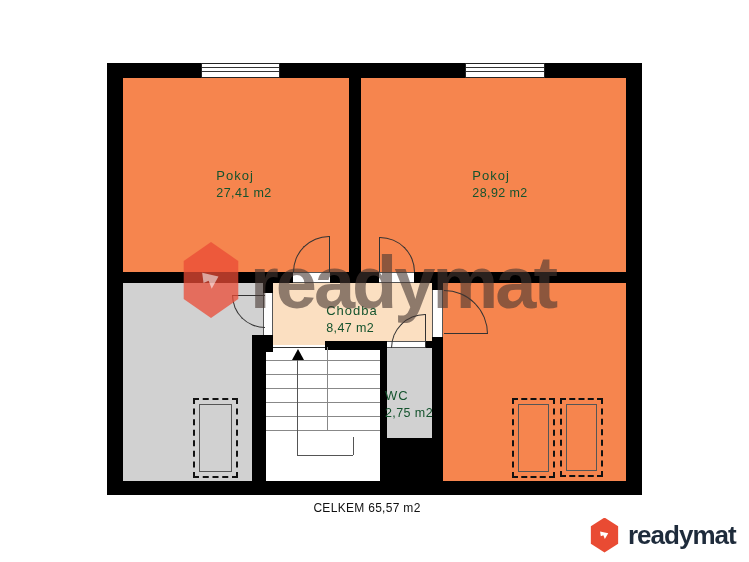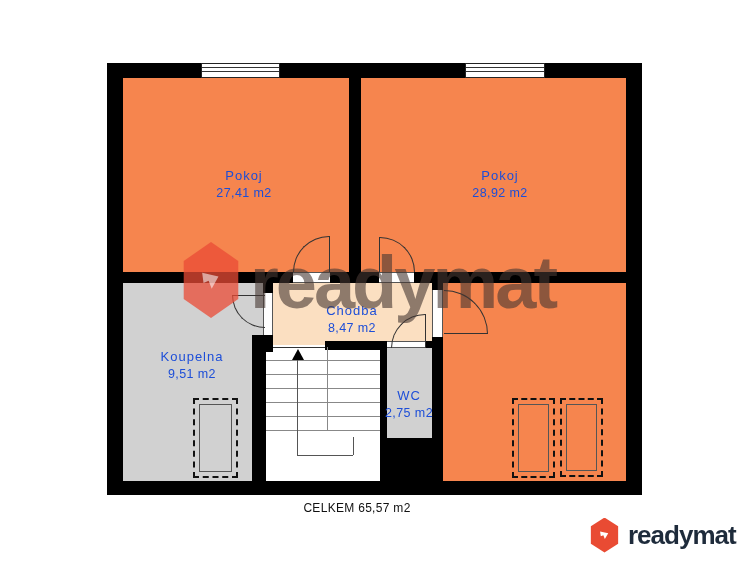--- a/index.html
+++ b/index.html
@@ -28,21 +28,21 @@
   .leaf{position:absolute;background:#333;}
 
   .stairline{position:absolute;background:#888;}
   .walkline{position:absolute;background:#555;}
   .arrowhead{position:absolute;width:0;height:0;border-left:6px solid transparent;
              border-right:6px solid transparent;border-bottom:11px solid #000;}
 
   .furn{position:absolute;border:2px dashed #111;box-sizing:border-box;}
   .furn .inner{position:absolute;left:4px;right:4px;top:4px;bottom:4px;border:1px solid #555;}
 
-  .roomlabel{position:absolute;transform:translateX(-50%);text-align:center;color:#1d4ed8;}
+  .roomlabel{position:absolute;transform:translateX(-50%);text-align:left;color:#14532d;}
   .roomlabel .rname{display:block;font-size:13px;letter-spacing:1px;}
   .roomlabel .rarea{display:block;font-size:12.5px;letter-spacing:0.4px;margin-top:3px;}
   .totallabel{position:absolute;transform:translateX(-50%);font-size:12px;color:#111;letter-spacing:0.3px;}
 
   .hex{clip-path:polygon(50% 0%,94% 25%,94% 75%,50% 100%,6% 75%,6% 25%);}
   .hexglyph{position:absolute;background:#fff;
             clip-path:polygon(24% 30%,72% 40%,52% 74%,43% 52%,28% 58%);}
   .wm-text{position:absolute;font-weight:bold;font-size:74px;letter-spacing:-3px;
            color:rgba(70,55,50,0.60);line-height:80px;}
   .logo{position:absolute;display:flex;align-items:center;gap:8px;}
@@ -127,30 +127,26 @@
     <span class="rarea">27,41 m2</span>
   </div>
   <div class="roomlabel" style="left:500px;top:168px;">
     <span class="rname">Pokoj</span>
     <span class="rarea">28,92 m2</span>
   </div>
   <div class="roomlabel" style="left:352px;top:303px;">
     <span class="rname">Chodba</span>
     <span class="rarea">8,47 m2</span>
   </div>
-  <div class="roomlabel" style="left:192px;top:349px;">
-    <span class="rname">Koupelna</span>
-    <span class="rarea">9,51 m2</span>
-  </div>
   <div class="roomlabel" style="left:409px;top:388px;">
     <span class="rname">WC</span>
     <span class="rarea">2,75 m2</span>
   </div>
 
-  <div class="totallabel" style="left:357px;top:501px;">CELKEM 65,57 m2</div>
+  <div class="totallabel" style="left:367px;top:501px;">CELKEM 65,57 m2</div>
 
   <div class="abs hex" style="left:180px;top:242px;width:62px;height:76px;background:rgba(233,75,54,0.75);">
     <div class="hexglyph" style="left:14px;top:20px;width:34px;height:36px;background:rgba(255,255,255,0.55);"></div>
   </div>
   <div class="wm-text" style="left:250px;top:243px;">readymat</div>
 
   <div class="logo" style="left:589px;top:515px;height:40px;">
     <div class="hex" style="position:relative;width:31px;height:35px;background:#E94B33;">
       <div class="hexglyph" style="left:7px;top:9px;width:17px;height:17px;"></div>
     </div>

